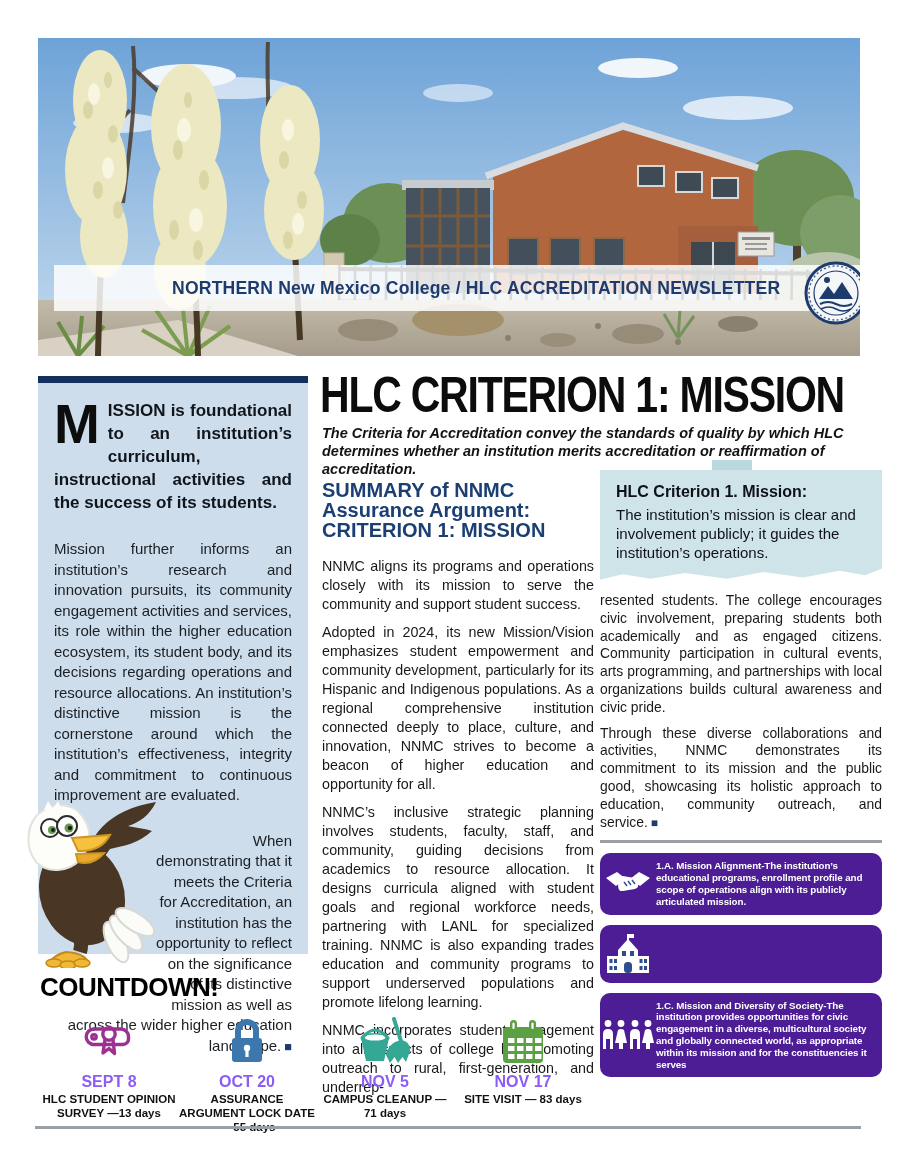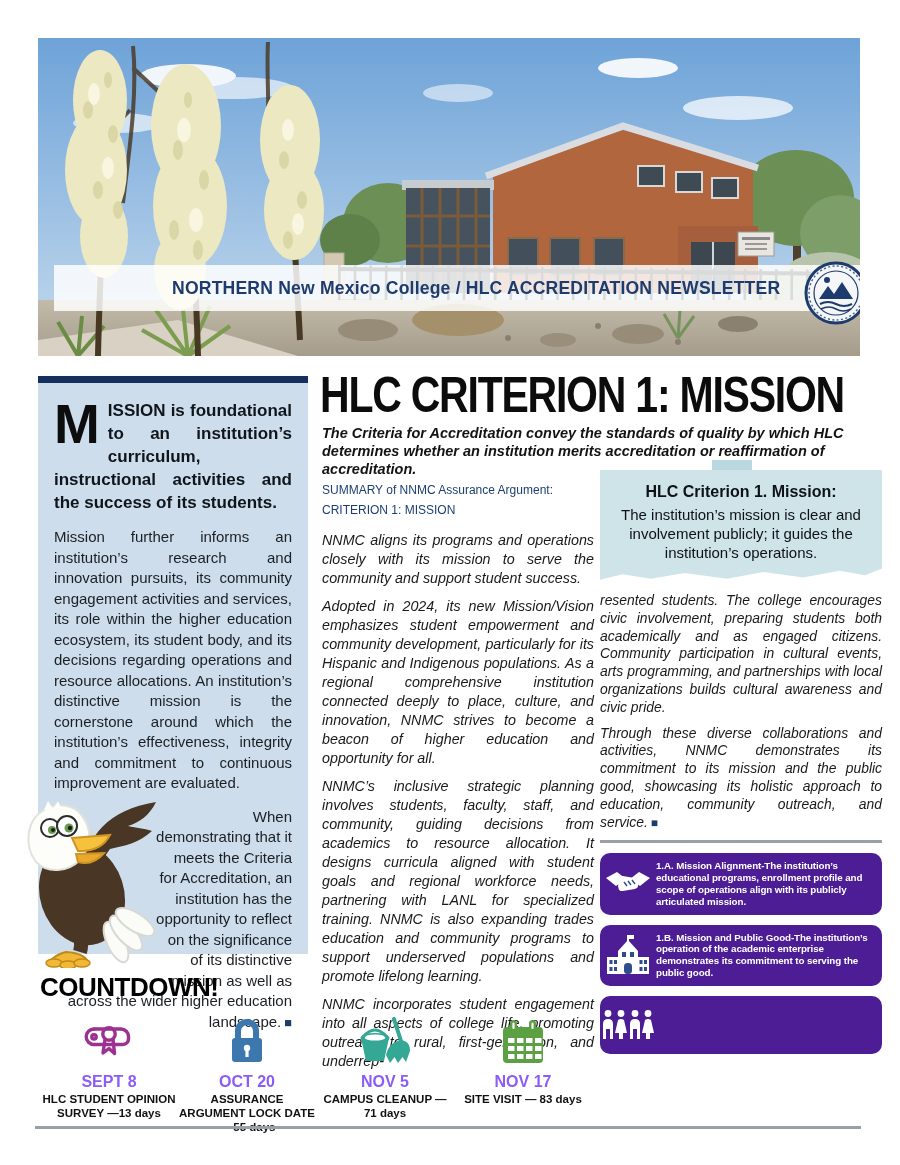--- a/index.html
+++ b/index.html
@@ -15,43 +15,43 @@
       padding-right:96px; }
   .banner-title { color:#1d3b6d; font-weight:bold; font-size:18.5px; letter-spacing:.2px;
       white-space:nowrap; transform:scaleX(.95); transform-origin:100% 50%; }
   .seal { position:absolute; right:8px; top:-4px; width:64px; height:64px; }
 
   
   .sidebar { position:absolute; left:38px; top:376px; width:270px; height:578px;
       background:#cdddec; border-top:7px solid #16305e; padding:16px 16px 0 16px; }
   .sidebar .lead { font-size:17px; line-height:23px; font-weight:bold; color:#10151c; text-align:justify; }
   .dropcap { float:left; font-size:55px; line-height:44px; font-weight:bold; color:#0d0d0d; margin:3px 8px 0 0; }
-  .sidebar p.body { font-size:15px; line-height:20.5px; color:#1b1f24; text-align:justify; margin-top:13px; }
+  .sidebar p.body { font-size:15px; line-height:20.5px; color:#1b1f24; text-align:justify; margin-top:25px; }
   .sidebar p.wrap { text-align:right; }
   .wrap-spacer { float:left; width:100px; height:150px; margin-top:20px; }
   .eagle { position:absolute; left:-22px; bottom:-14px; width:158px; height:192px; }
   .endmark { color:#1d3b6d; margin-left:3px; font-size:.85em; }
 
   
   .page-title { position:absolute; left:320px; top:366px; font-size:50px; font-weight:800;
       letter-spacing:-1.5px; color:#0c0c0c; white-space:nowrap; transform:scaleX(.82);
       transform-origin:0 0; }
   .page-subtitle { position:absolute; left:322px; top:424px; width:566px; font-style:italic;
       font-weight:bold; font-size:14.5px; line-height:18px; color:#131313; }
 
   
   .col1 { position:absolute; left:322px; top:480px; width:272px; }
-  .summary-heading { color:#1b3f72; font-weight:normal; font-size:12px; line-height:20px; margin-bottom:11px; }
-  .col p { font-size:14.3px; line-height:19px; color:#191919; text-align:justify; margin-bottom:9px;font-style:italic; }
+  .summary-heading { color:#1b3f72; font-weight:bold; font-size:20px; line-height:20px; margin-bottom:17px; }
+  .col p { font-size:14.3px; line-height:19px; color:#191919; text-align:justify; margin-bottom:9px; }
   .col2 { position:absolute; left:600px; top:460px; width:282px; }
   .col2 p { font-size:13.9px; line-height:17.8px; margin-bottom:8px; }
 
   .callout-tab { width:40px; height:10px; background:#b9d8e0; margin-left:112px; }
   .callout { background:#cfe4e9; padding:12px 16px 20px 16px; margin-bottom:10px;
-      clip-path:polygon(0 0,100% 0,100% 88%,94% 94%,85% 90%,72% 96%,58% 91%,45% 97%,30% 92%,18% 97%,8% 93%,0 98%);text-align:center; }
+      clip-path:polygon(0 0,100% 0,100% 88%,94% 94%,85% 90%,72% 96%,58% 91%,45% 97%,30% 92%,18% 97%,8% 93%,0 98%); }
   .callout-heading { font-size:16px; font-weight:bold; color:#0e1116; line-height:19px; margin-bottom:4px; }
   .callout-body { font-size:15px; line-height:19px; color:#0e1116; }
 
   .divider { height:3px; background:#9aa0a6; margin:2px 0 10px 0; }
   .core-note { color:#1b3f72; font-weight:bold; font-size:15px; line-height:20px; margin-bottom:10px; }
 
   .card { display:flex; align-items:center; background:#4c1d95; border-radius:10px;
       padding:7px 10px 7px 0; margin-bottom:10px; min-height:58px; }
   .card-icon { flex:0 0 56px; display:flex; align-items:center; justify-content:center; }
   .card-text { flex:1; color:#fff; font-size:9.8px; line-height:11.8px; font-weight:bold; letter-spacing:-.1px; }
@@ -316,38 +316,38 @@
               <rect x="9" y="25" width="3" height="4"></rect>
             <rect x="4.5" y="32" width="3" height="4"></rect>
               <rect x="9" y="32" width="3" height="4"></rect>
             <rect x="34.5" y="25" width="3" height="4"></rect>
               <rect x="39" y="25" width="3" height="4"></rect>
             <rect x="34.5" y="32" width="3" height="4"></rect>
               <rect x="39" y="32" width="3" height="4"></rect>
           </g>
         </svg>
       </div>
-      <div class="card-text">1.B. Mission and Public Good-The institution’s operation of the academic enterprise demonstrates its commitment to serving the public good.</div>
     </div>
 
     <div class="card">
       <div class="card-icon">
         <svg width="54" height="32" viewBox="0 0 54 32" fill="#fff">
           <g>
             <circle cx="7" cy="4.5" r="3.4"></circle>
               <path d="M2 30 V15 Q2 10 7 10 Q12 10 12 15 V30 H9 V20 H5 V30 Z"></path>
             <circle cx="20" cy="4.5" r="3.4"></circle>
               <path d="M14 24 L17 11 Q20 9 23 11 L26 24 H22 L22 30 H18 L18 24 Z"></path>
             <circle cx="34" cy="4.5" r="3.4"></circle>
               <path d="M29 30 V15 Q29 10 34 10 Q39 10 39 15 V30 H36 V20 H32 V30 Z"></path>
             <circle cx="47" cy="4.5" r="3.4"></circle>
               <path d="M41 24 L44 11 Q47 9 50 11 L53 24 H49 L49 30 H45 L45 24 Z"></path>
           </g>
         </svg>
       </div>
+      <div class="card-text">1.C. Mission and Diversity of Society-The institution provides opportunities for civic engagement in a diverse, multicultural society and globally connected world, as appropriate within its mission and for the constituencies it serves</div>
     </div>
   </div>
 
   <section class="countdown">
     <h2 class="countdown-heading">COUNTDOWN!</h2>
     <div class="cd-items">
 
       <div class="cd-item">
         <div class="cd-icon" style="color: rgb(156, 49, 146);">
           <svg width="52" height="46" viewBox="0 0 52 46">

